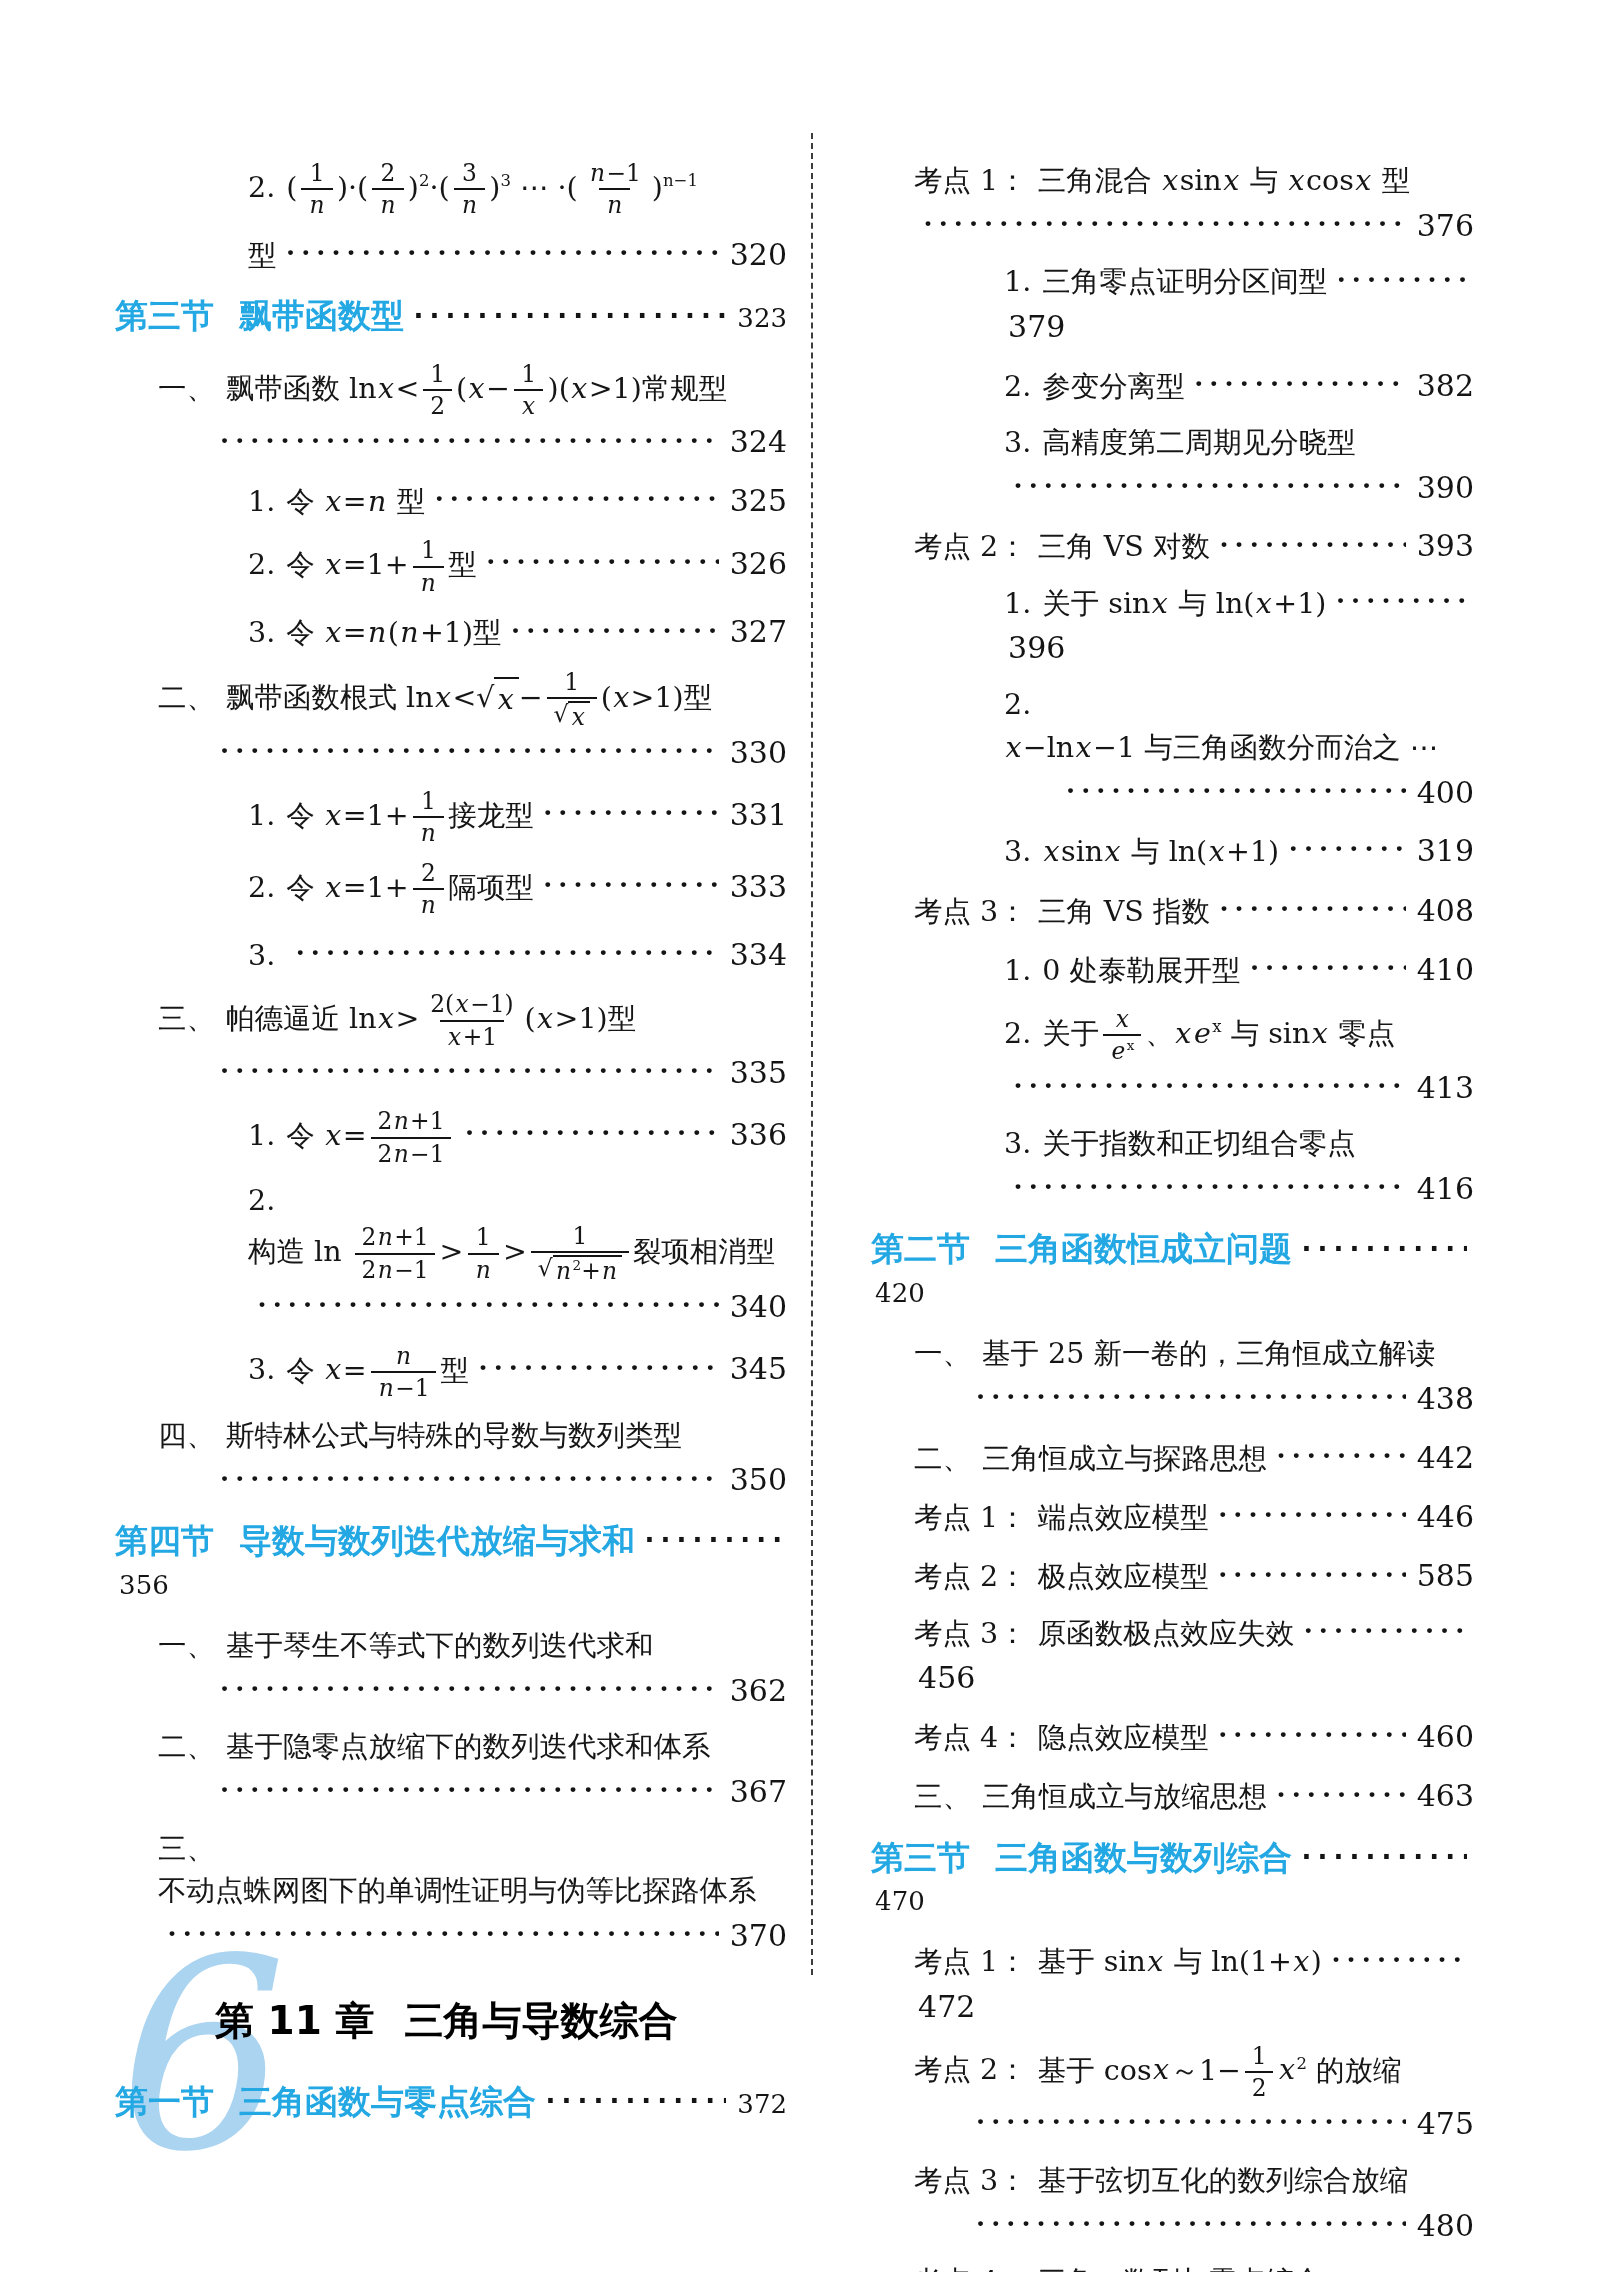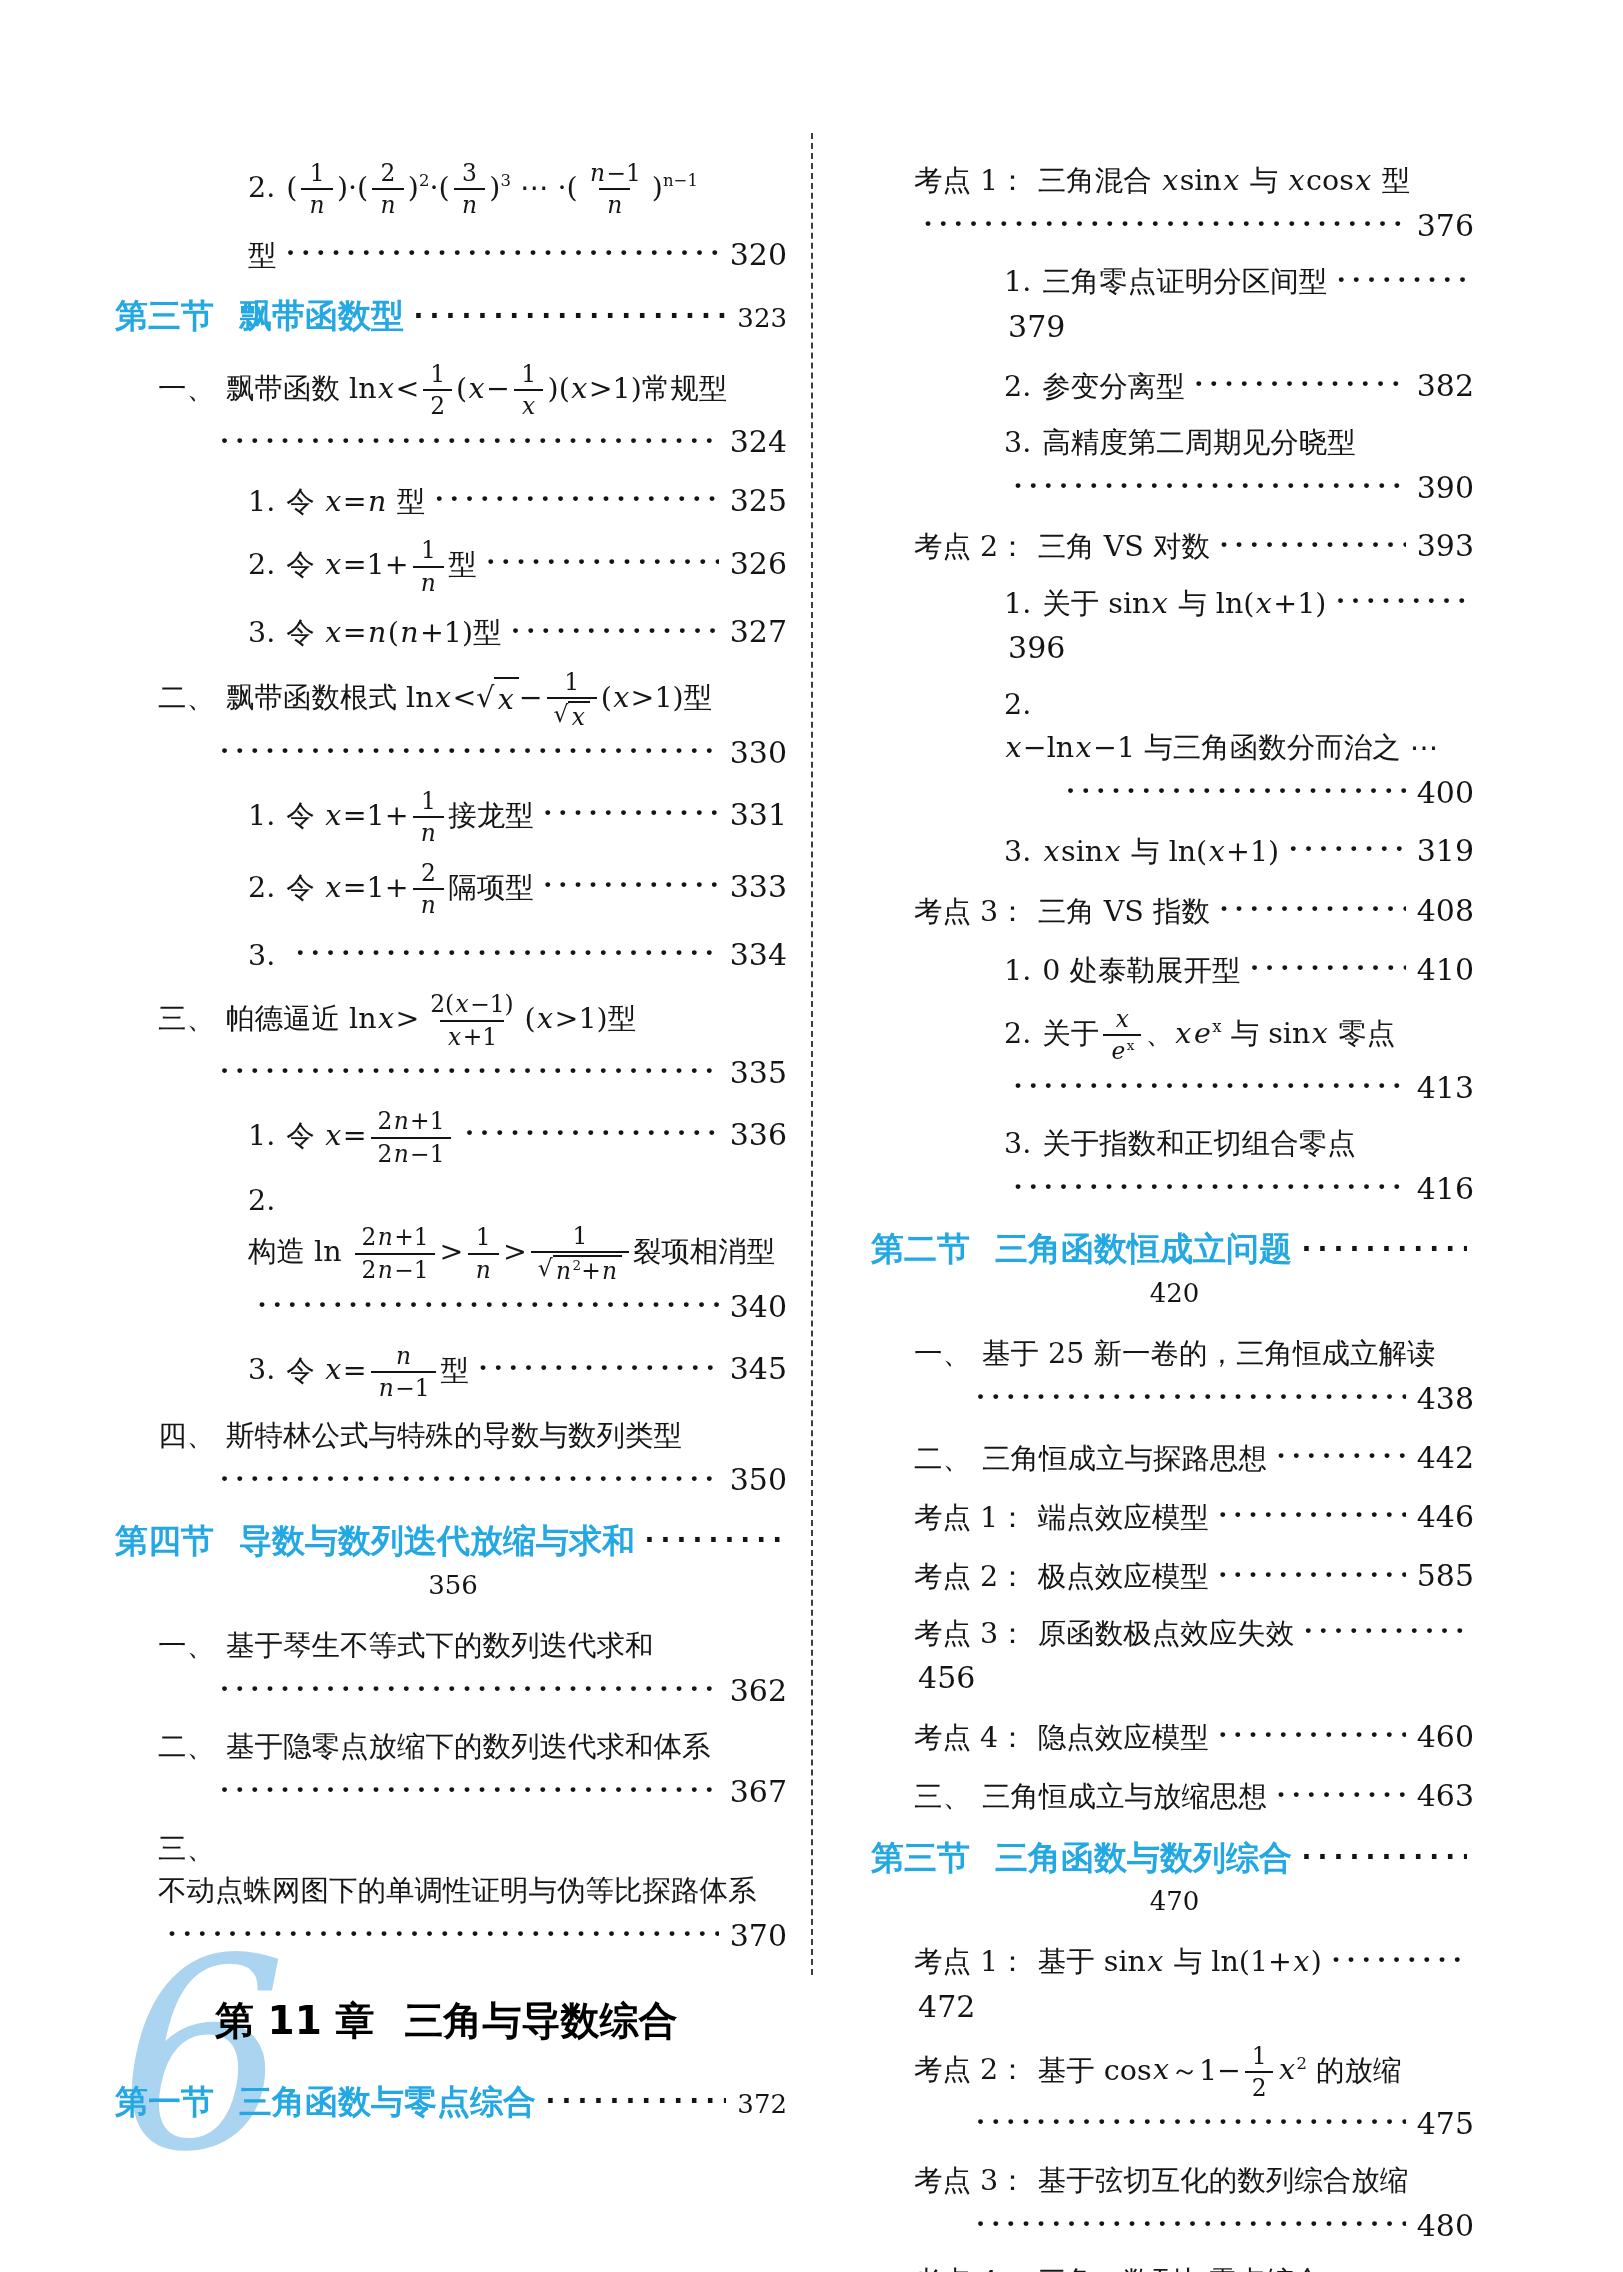--- a/index.html
+++ b/index.html
@@ -35,21 +35,21 @@
     display:flex; flex-wrap:wrap; align-items:baseline;
     font-size:28.5px; line-height:1.5; margin:0 0 13.6px 0;
   }
   .mk{ margin-right:11px; white-space:nowrap; }
   .lbl{ }
 
   
   .k-l1{ padding-left:43px; }
   .k-kd{ padding-left:43px; }
   .k-l2{ padding-left:133px; }
-  .k-sec{ padding-left:0;justify-content:center; }
+  .k-sec{ padding-left:0; }
 
   
   .k-sec{
     font-family:"DejaVu Sans", sans-serif; font-weight:bold;
     color:var(--accent); font-size:33px; margin:12.2px 0 20.3px 0;
   }
   .k-sec .lbl{ margin-left:14px; }
   .k-sec .pg{ font-size:26px; }
 
   

